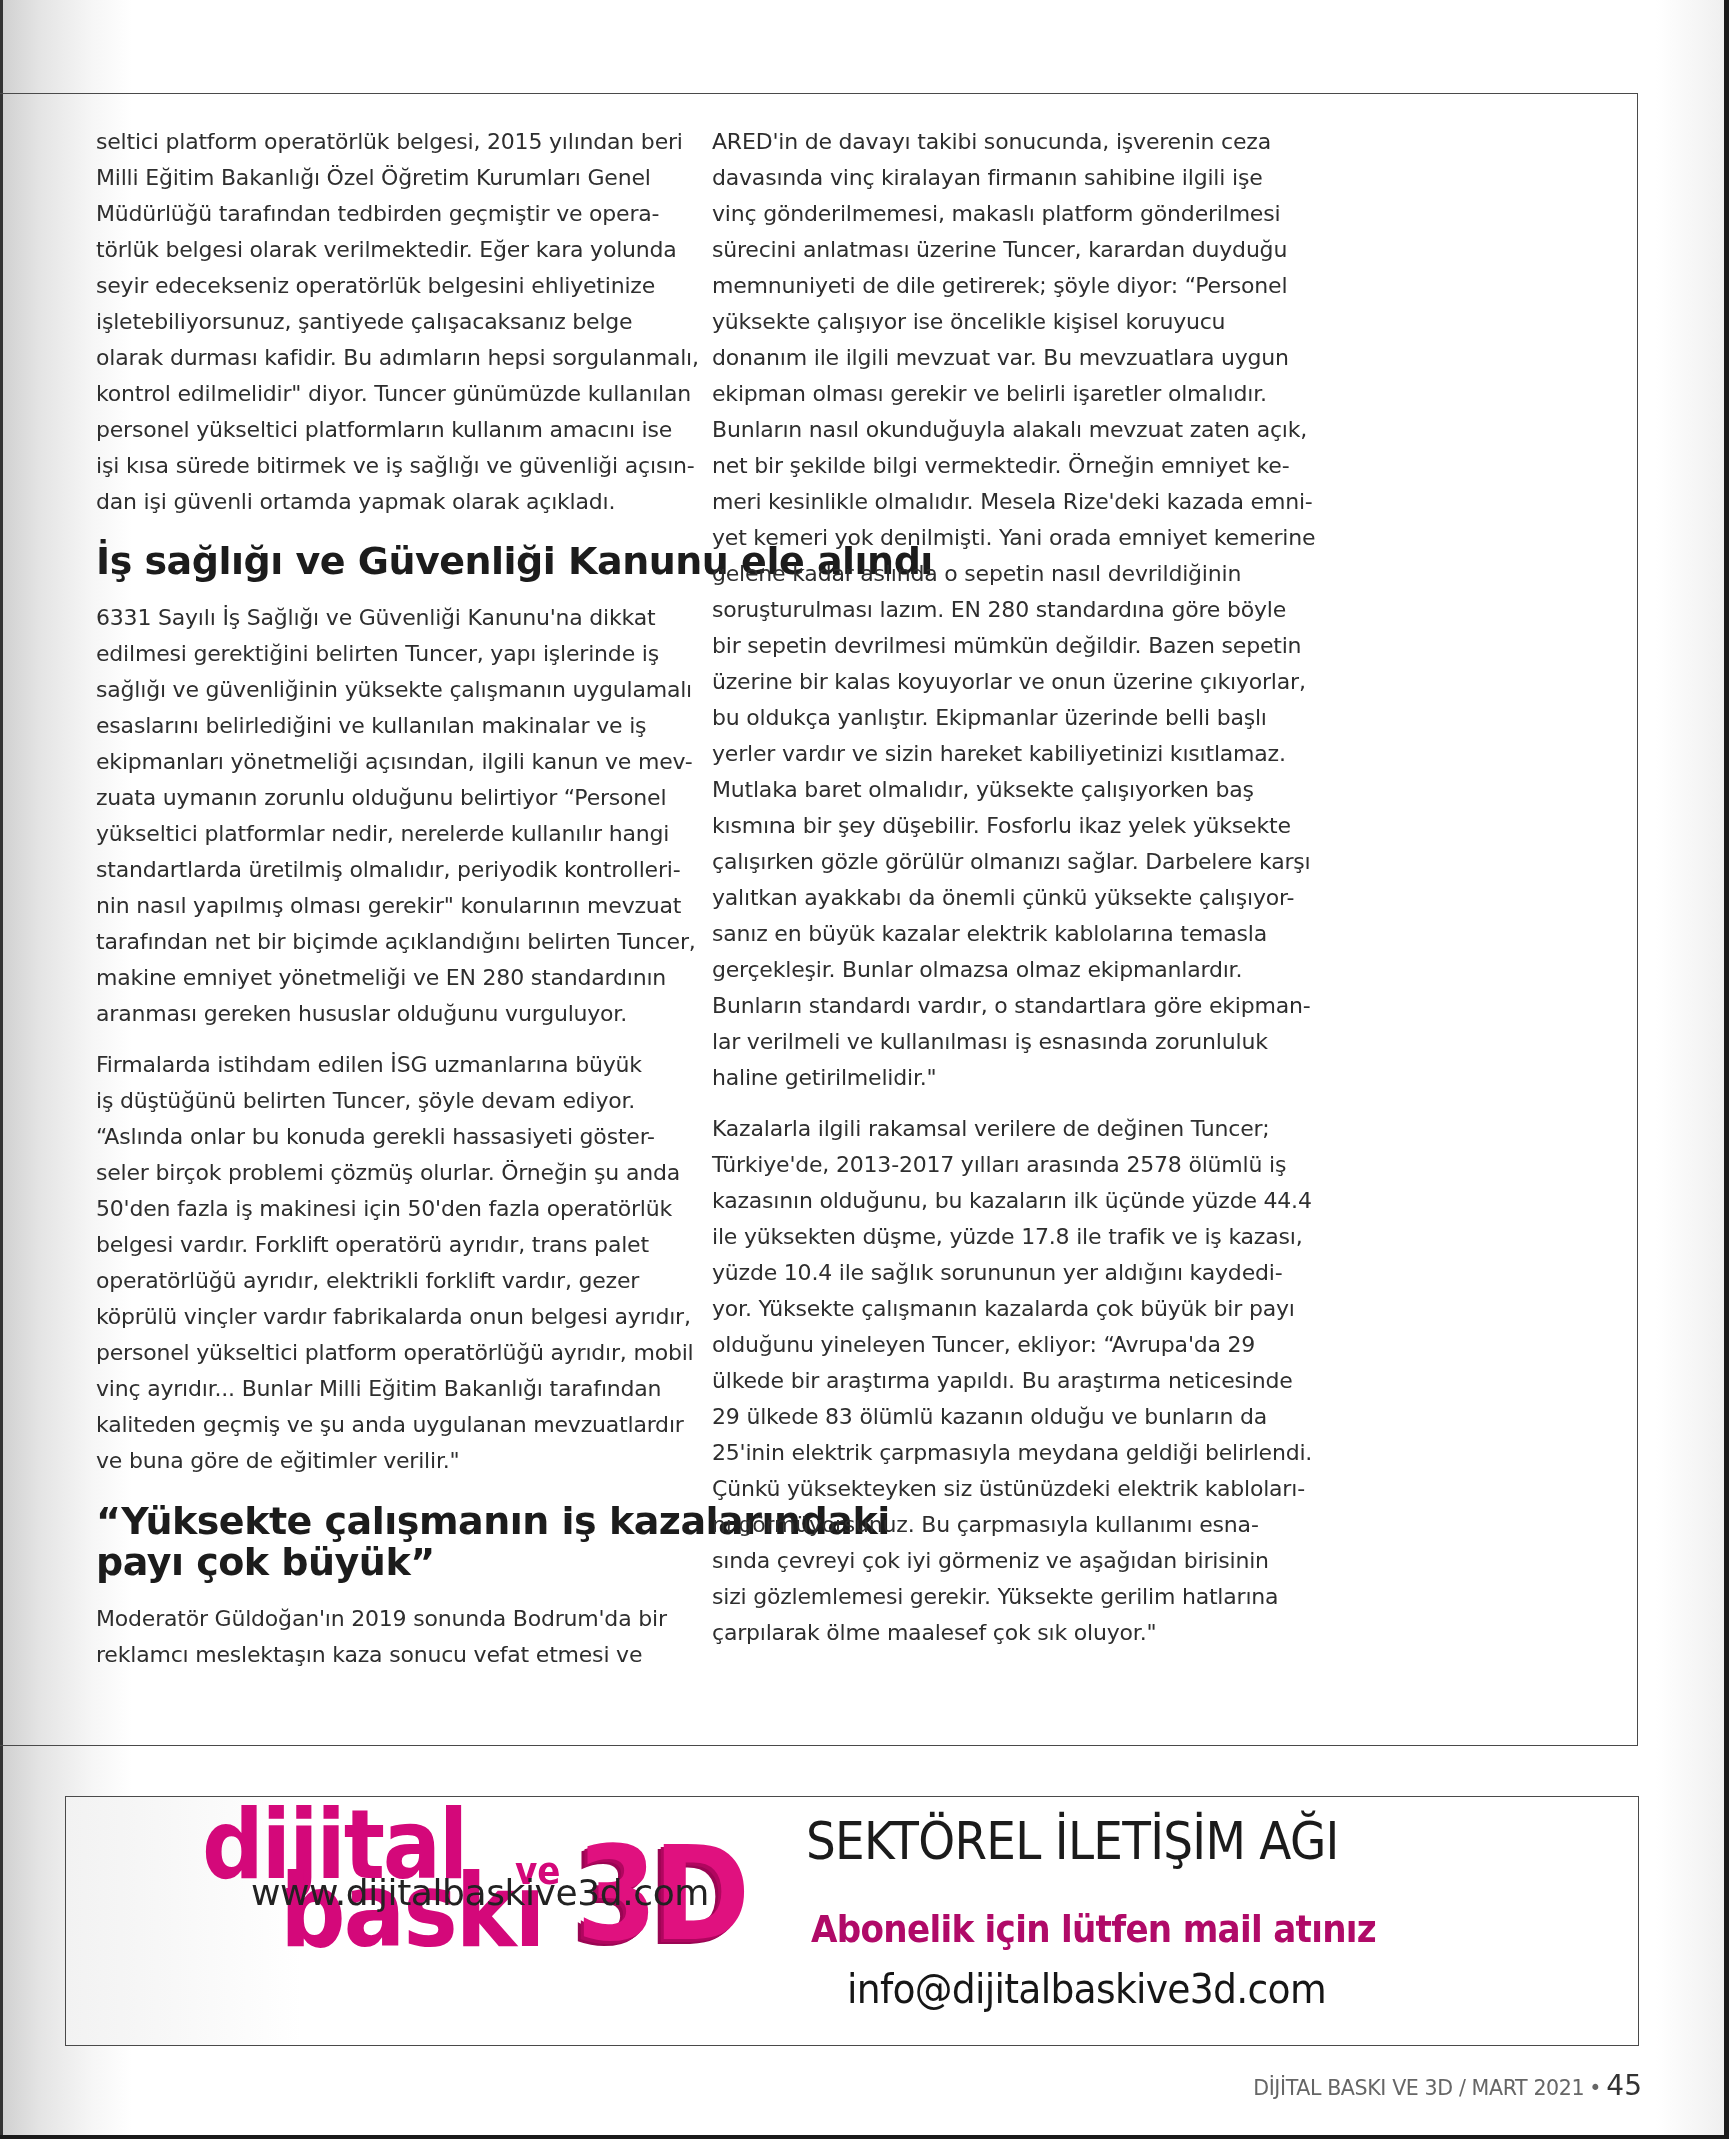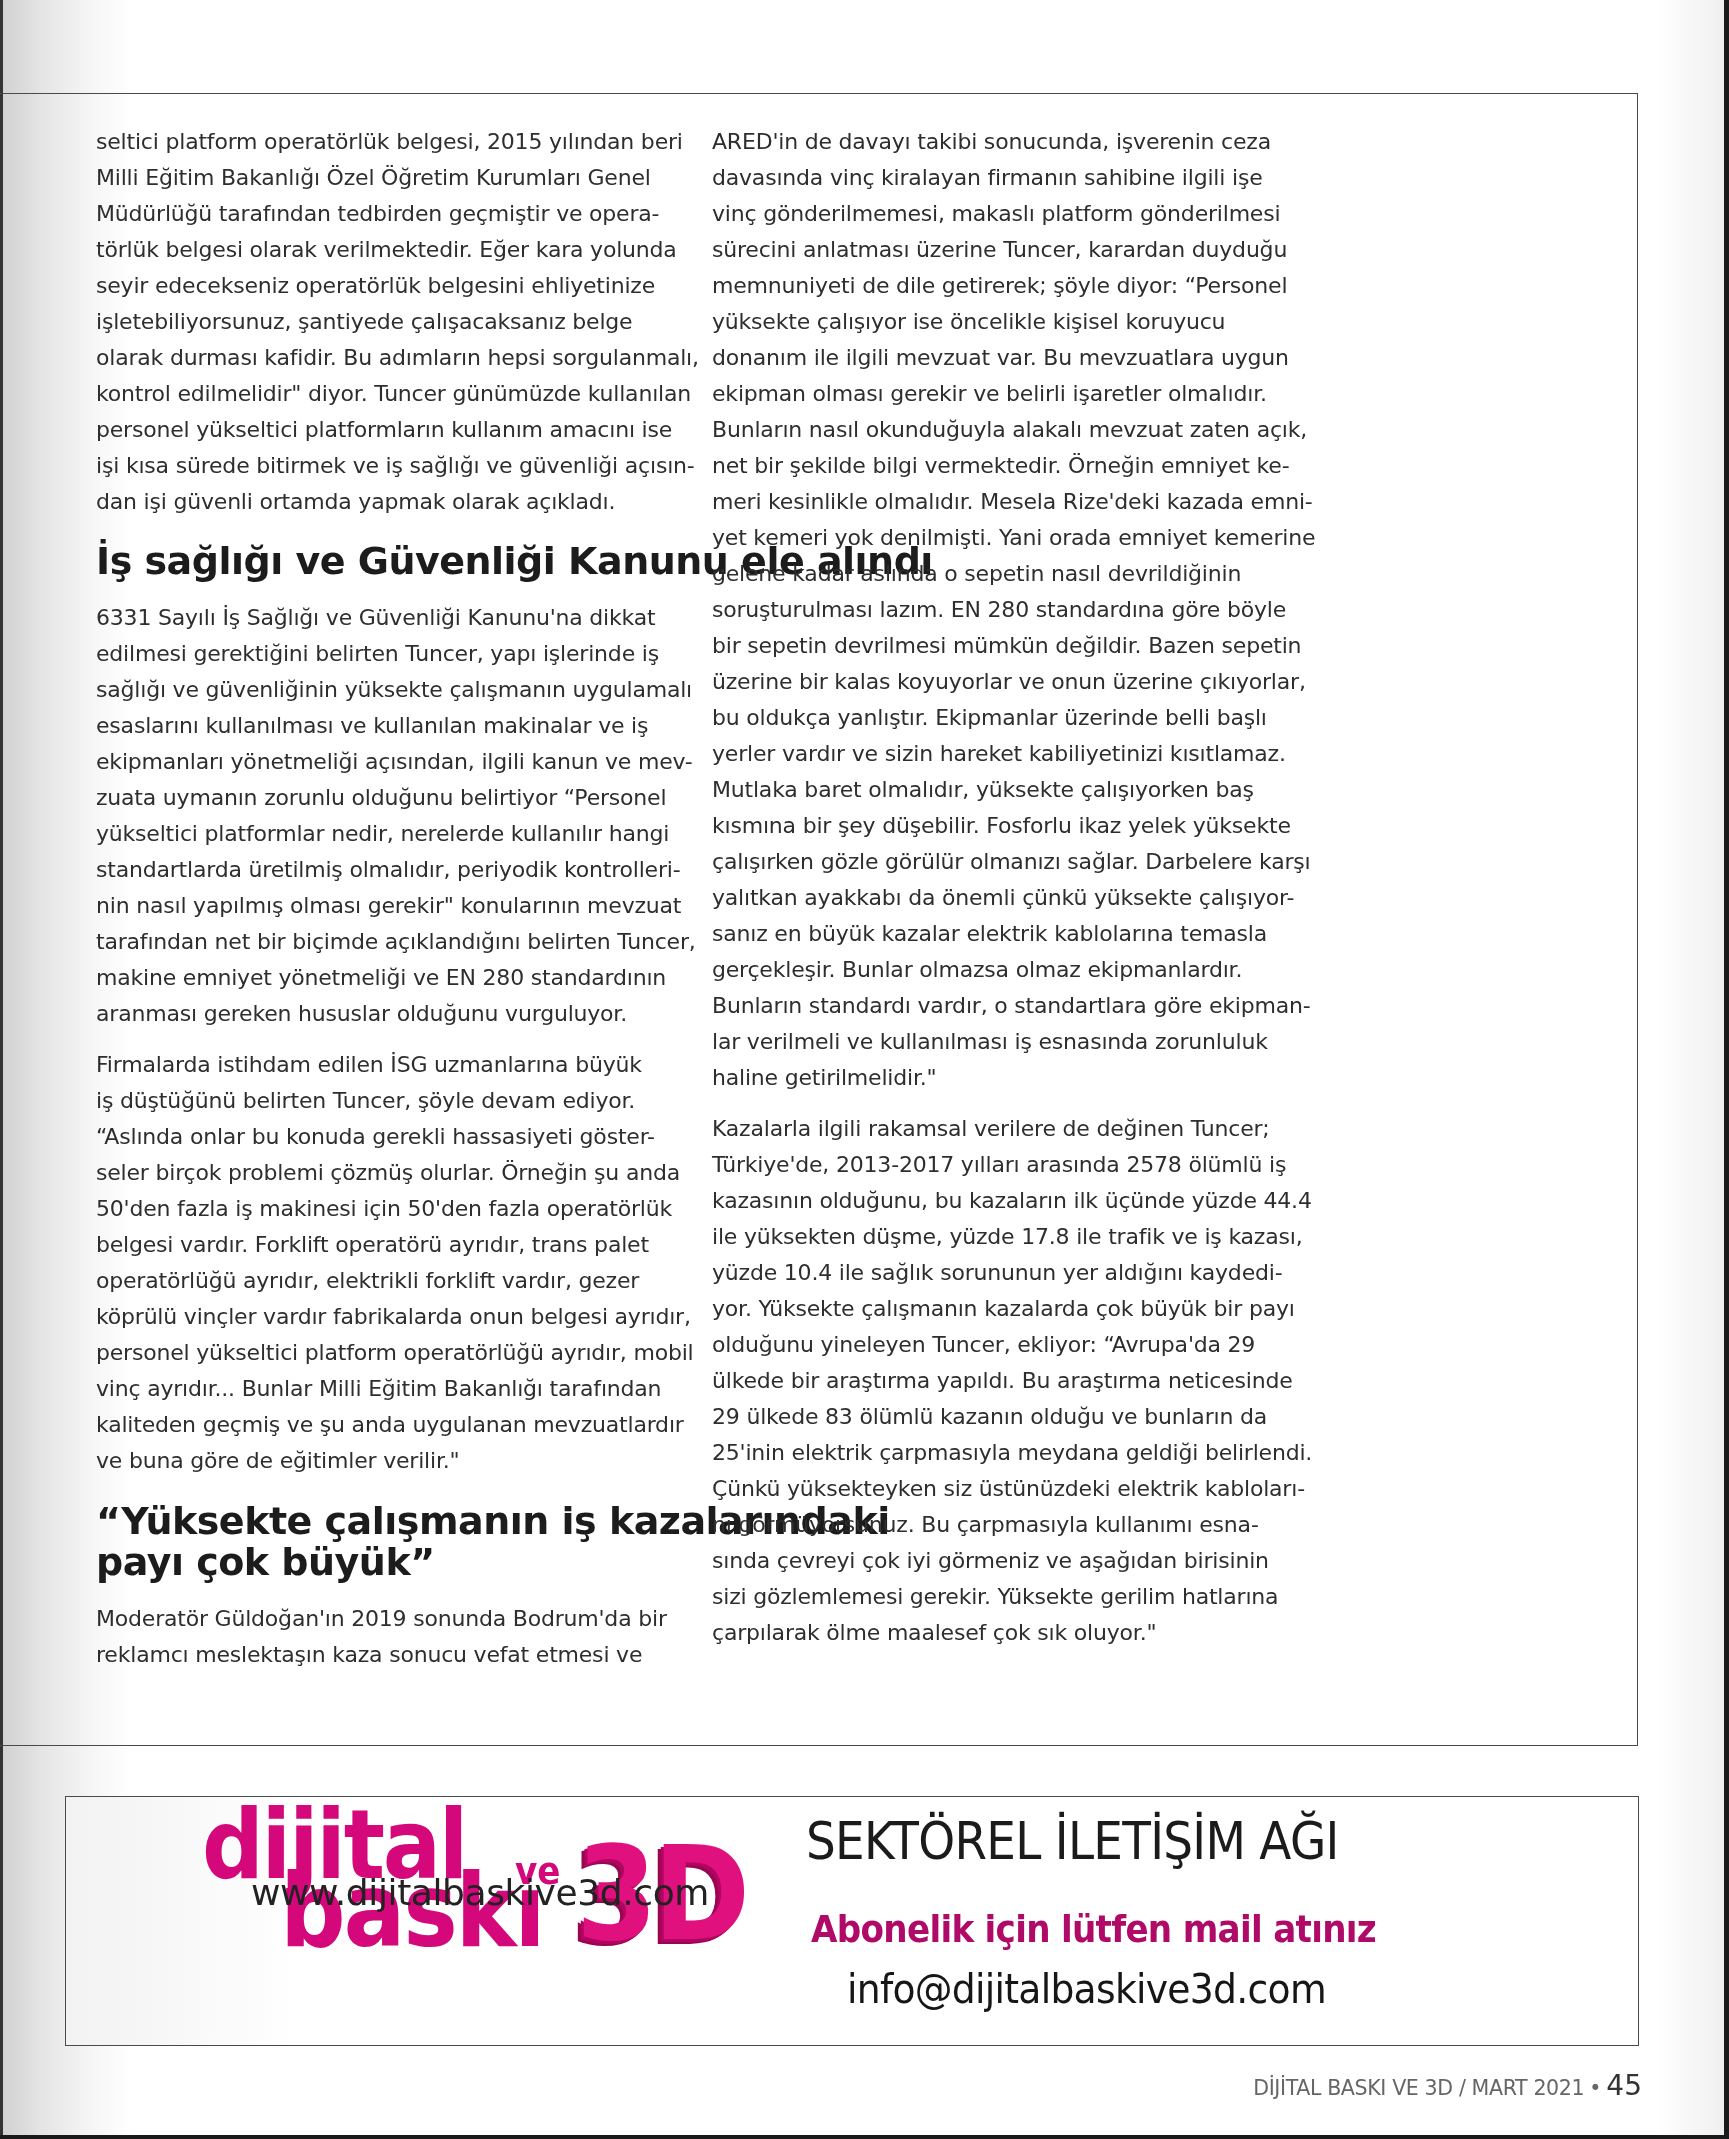--- a/index.html
+++ b/index.html
@@ -109,21 +109,21 @@
       <span class="line">işi kısa sürede bitirmek ve iş sağlığı ve güvenliği açısın-</span>
       <span class="line">dan işi güvenli ortamda yapmak olarak açıkladı.</span>
     </div>
     <h2 class="">
       <span class="line">İş sağlığı ve Güvenliği Kanunu ele alındı</span>
     </h2>
     <div class="para">
       <span class="line">6331 Sayılı İş Sağlığı ve Güvenliği Kanunu'na dikkat</span>
       <span class="line">edilmesi gerektiğini belirten Tuncer, yapı işlerinde iş</span>
       <span class="line">sağlığı ve güvenliğinin yüksekte çalışmanın uygulamalı</span>
-      <span class="line">esaslarını kullanılması ve kullanılan makinalar ve iş</span>
+      <span class="line">esaslarını belirlediğini ve kullanılan makinalar ve iş</span>
       <span class="line">ekipmanları yönetmeliği açısından, ilgili kanun ve mev-</span>
       <span class="line">zuata uymanın zorunlu olduğunu belirtiyor “Personel</span>
       <span class="line">yükseltici platformlar nedir, nerelerde kullanılır hangi</span>
       <span class="line">standartlarda üretilmiş olmalıdır, periyodik kontrolleri-</span>
       <span class="line">nin nasıl yapılmış olması gerekir" konularının mevzuat</span>
       <span class="line">tarafından net bir biçimde açıklandığını belirten Tuncer,</span>
       <span class="line">makine emniyet yönetmeliği ve EN 280 standardının</span>
       <span class="line">aranması gereken hususlar olduğunu vurguluyor.</span>
     </div>
     <div class="para">

